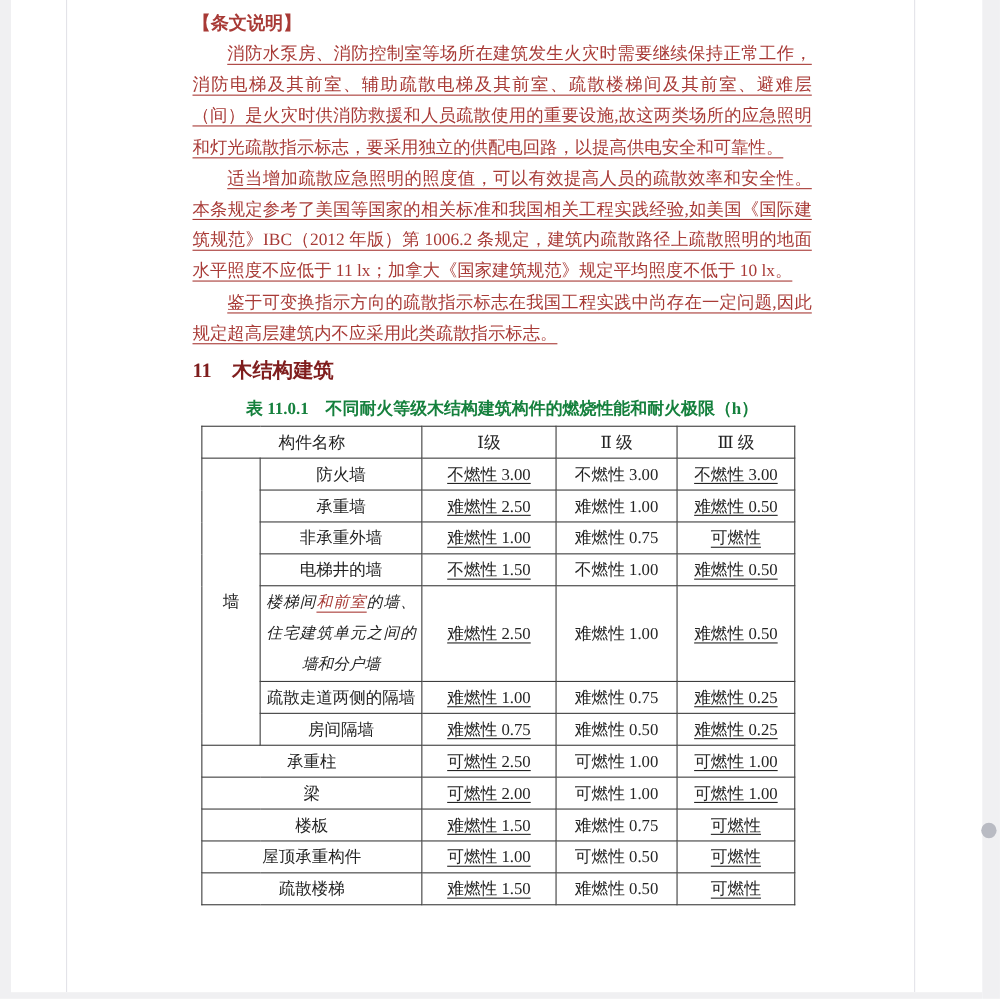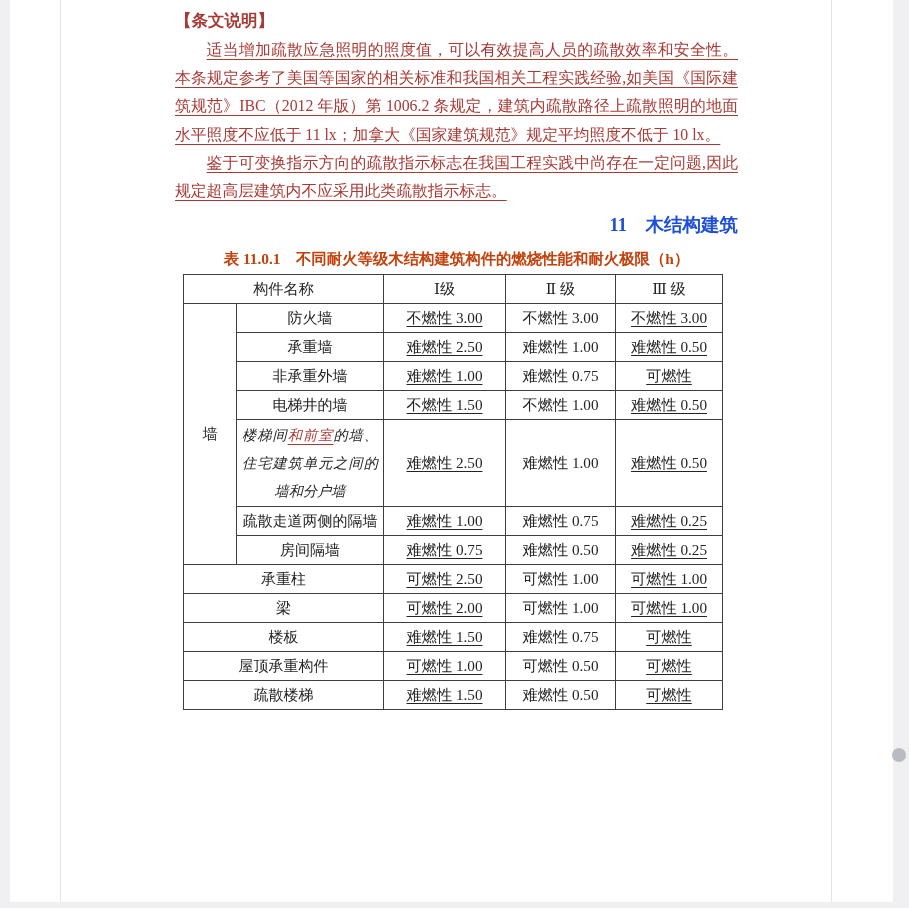--- a/index.html
+++ b/index.html
@@ -36,29 +36,29 @@
   }
   .para{
     margin:0;font-size:15.8px;line-height:28.2px;
     text-align:justify;text-justify:inter-ideograph;
     text-indent:2em;
   }
   .red-text{color:var(--red);text-decoration:underline;text-underline-offset:4px;text-decoration-thickness:1px;}
   .black-text{color:var(--ink);text-decoration:none;}
 
   .section-heading{
-    font-size:18.5px;font-weight:bold;color:#1d4ed8;
-    text-align:right;line-height:30px;margin:5px 0 0 0;font-family:Liberation Serif, serif;
+    font-size:18.5px;font-weight:bold;color:#7f1d1d;
+    text-align:left;line-height:30px;margin:5px 0 0 0;font-family:Liberation Serif, serif;
   }
   .clause{
     margin:4px 0 0 0;font-size:15.8px;line-height:28.2px;
     text-align:justify;text-justify:inter-ideograph;
   }
   .table-caption{
-    font-size:15.4px;font-weight:bold;color:#c2410c;
+    font-size:15.4px;font-weight:bold;color:#15803d;
     text-align:center;line-height:22px;margin:8px 0 0 0;
   }
   table.rating{
     border-collapse:collapse;table-layout:fixed;
     margin:4px 0 0 8px;width:539px;
     font-size:15.2px;
   }
   table.rating td{
     border:1px solid var(--border);
     text-align:center;vertical-align:middle;
@@ -84,20 +84,21 @@
 <div class="gutter-bottom"></div>
 <div class="page-edge left"></div>
 <div class="page-edge right"></div>
 <button class="scroll-dot" aria-label="scroll position"></button>
 
 <div class="content">
 
   <div class="annotation-header">【条文说明】</div>
 
   <div>
+      <p class="para red-text">消防水泵房、消防控制室等场所在建筑发生火灾时需要继续保持正常工作，消防电梯及其前室、辅助疏散电梯及其前室、疏散楼梯间及其前室、避难层（间）是火灾时供消防救援和人员疏散使用的重要设施,故这两类场所的应急照明和灯光疏散指示标志，要采用独立的供配电回路，以提高供电安全和可靠性。</p>
       <p class="para red-text">适当增加疏散应急照明的照度值，可以有效提高人员的疏散效率和安全性。本条规定参考了美国等国家的相关标准和我国相关工程实践经验,如美国《国际建筑规范》IBC（2012 年版）第 1006.2 条规定，建筑内疏散路径上疏散照明的地面水平照度不应低于 11 lx；加拿大《国家建筑规范》规定平均照度不低于 10 lx。</p>
       <p class="para red-text">鉴于可变换指示方向的疏散指示标志在我国工程实践中尚存在一定问题,因此规定超高层建筑内不应采用此类疏散指示标志。</p>
     </div>
 
   <div class="section-heading">11　木结构建筑</div>
 
 
   <div class="table-caption">表 11.0.1　不同耐火等级木结构建筑构件的燃烧性能和耐火极限（h）</div>
 
   <table class="rating">

